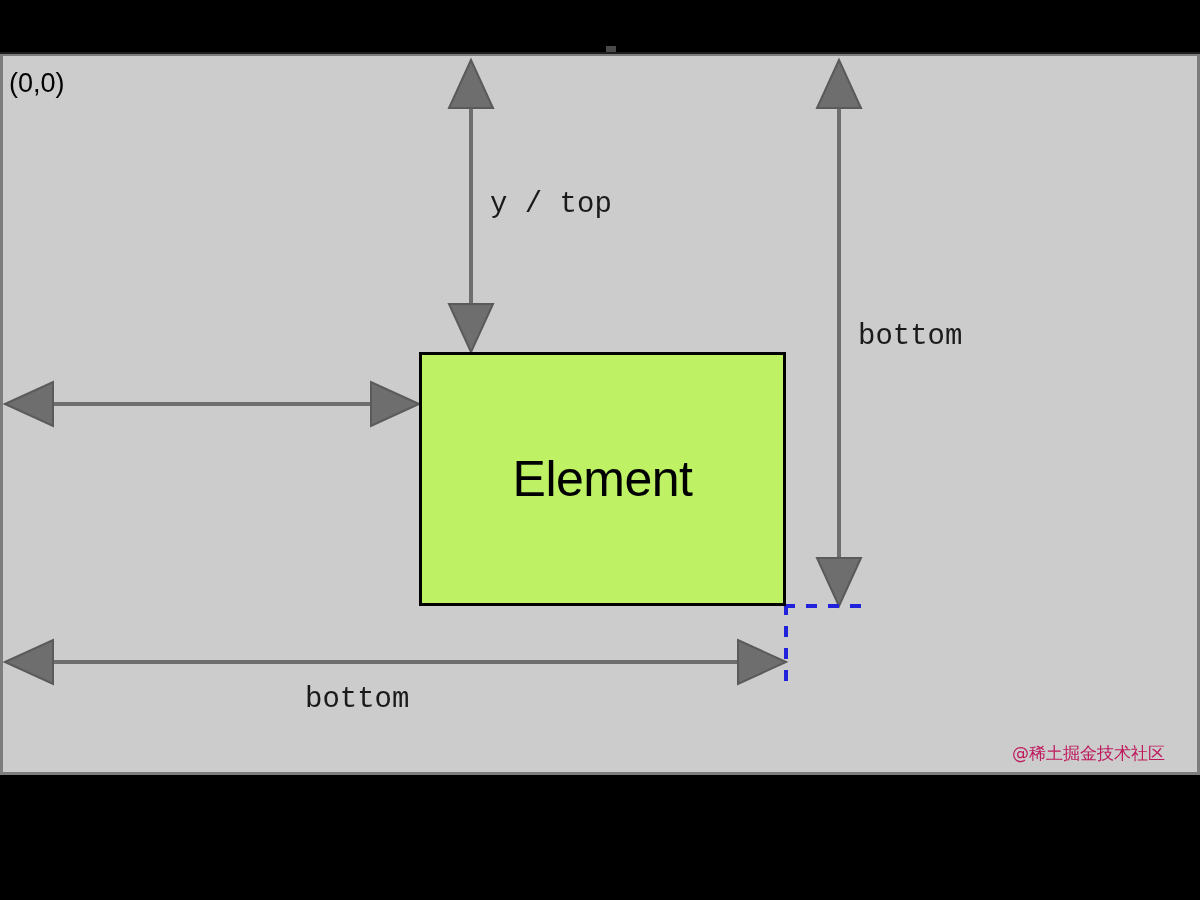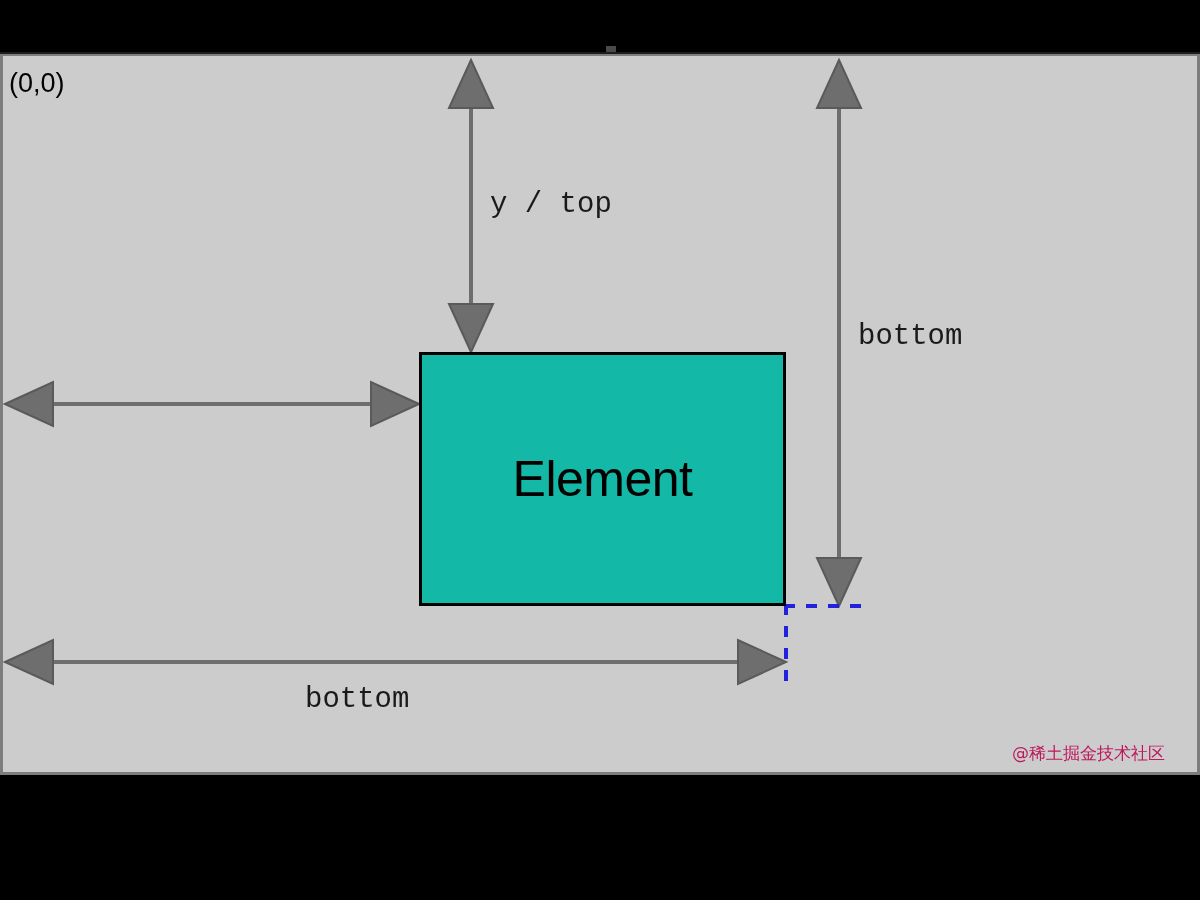--- a/index.html
+++ b/index.html
@@ -67,21 +67,21 @@
     white-space: nowrap;
   }
 
   
   #element-box {
     position: absolute;
     left: 416px;
     top: 296px;
     width: 367px;
     height: 254px;
-    background: #14b8a6;
+    background: #bef264;
     border: 3px solid #000000;
     box-sizing: border-box;
   }
   #element-label {
     position: absolute;
     left: 0;
     right: 0;
     top: 50%;
     transform: translateY(-50%);
     text-align: center;

